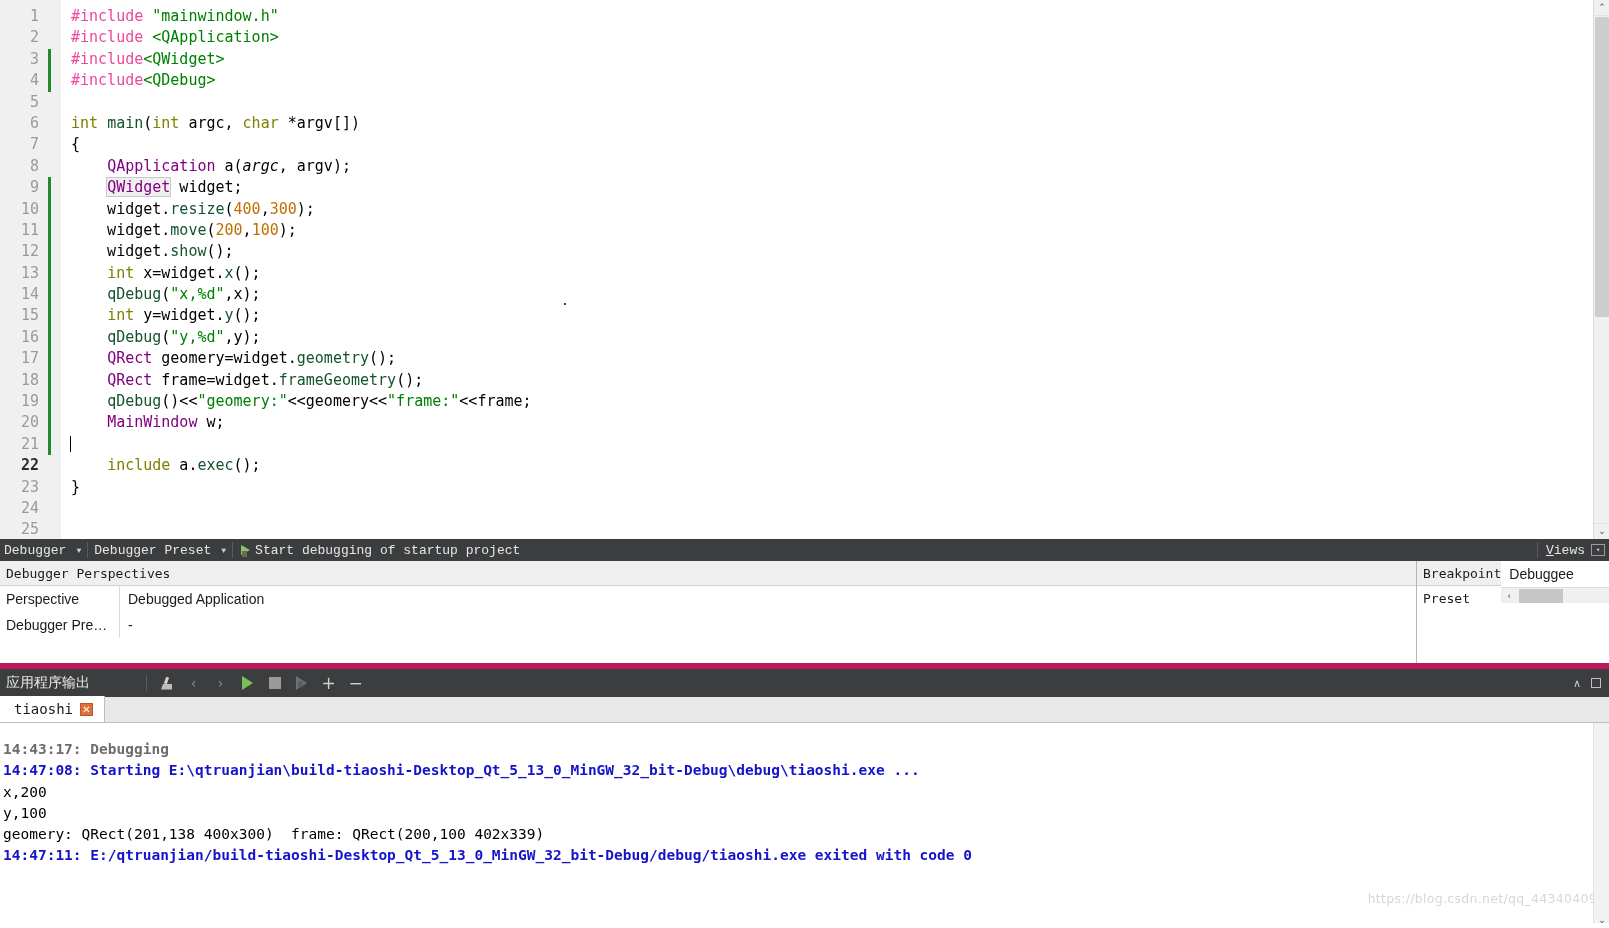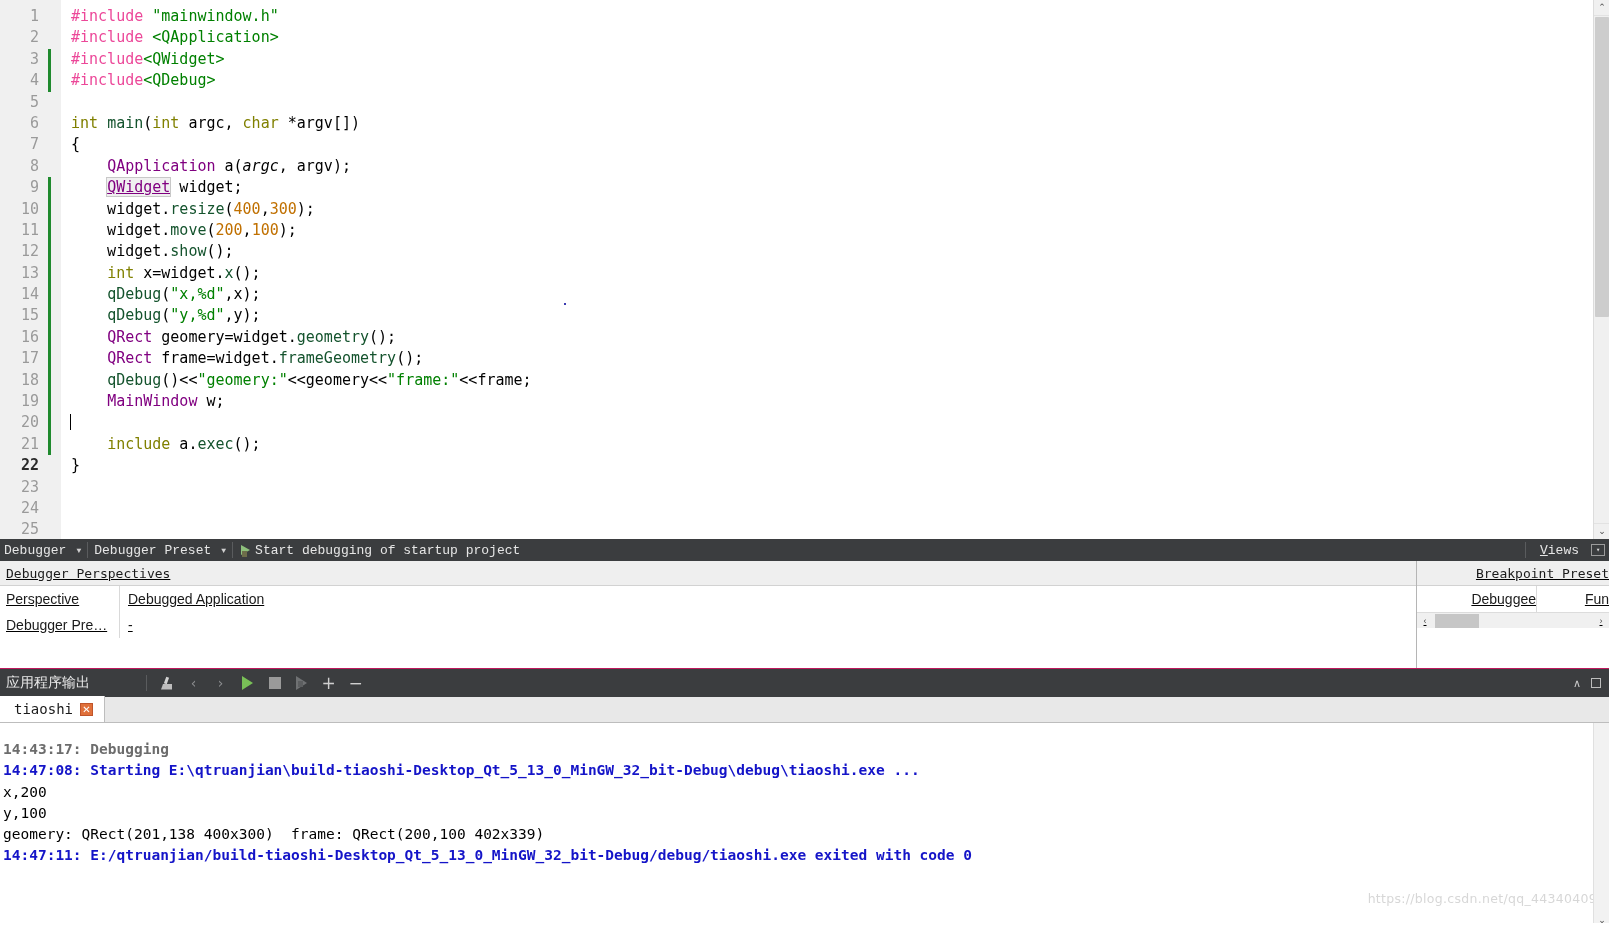--- a/index.html
+++ b/index.html
@@ -113,21 +113,20 @@
   .tok-str    { color: #008000; }
   .tok-kw     { color: #808000; }       
   .tok-type   { color: #800080; }       
   .tok-fn     { color: #14532d; }       
   .tok-num    { color: #c07000; }
   .tok-param  { color: #000000; font-style: italic; }
   .tok-op     { color: #000000; }
   .tok-hl {
     background: #f0f0f0;
     outline: 1px solid #c8c8c8;
-    text-decoration: underline;
   }
   .caret {
     display: inline-block;
     width: 1px; height: 16px;
     background: #000;
     vertical-align: -3px;
     margin-left: -1px;
   }
   .stray-dot {
     position: absolute;
@@ -184,40 +183,39 @@
     left: -8px; top: 1px;
     width: 5px; height: 6px;
     background: #6d6d4a;
   }
   .dbg-right {
     margin-left: auto;
     display: flex;
     align-items: center;
     height: 22px;
     padding-right: 4px;
-    gap: 12px;
+    gap: 6px;
   }
   .views-label { text-decoration: none; }
   .views-label u { text-decoration: underline; }
   .views-btn {
     width: 14px; height: 12px;
     border: 1px solid #9b9b9b;
     display: flex; align-items: center; justify-content: center;
     font-size: 7px;
     color: #d6d6d6;
   }
 
   
   .persp-row {
     display: flex;
     flex: 0 0 108px;
     height: 108px;
     background: #ffffff;
-    border-bottom: 1px solid #be185d;
-    text-decoration: underline;
+    border-bottom: 6px solid #be185d;
   }
   .persp-left {
     flex: 1 1 auto;
     display: flex;
     flex-direction: column;
     border-right: 1px solid #b5b5b5;
     min-width: 0;
   }
   .pane-header {
     height: 25px;
@@ -248,23 +246,21 @@
     overflow: hidden;
   }
   .kv-val {
     padding-left: 8px;
     white-space: nowrap;
   }
   .persp-right {
     flex: 0 0 192px;
     width: 192px;
     display: flex;
-    flex-direction: column;
     background: #fff;
-    text-align: right;
   }
   .bp-cols {
     display: flex;
     height: 26px;
     align-items: center;
     font-size: 14px;
     color: #1a1a1a;
     border-bottom: 0;
   }
   .bp-col {
@@ -530,20 +526,21 @@
         <div class="code-line"></div>
         <div class="code-line"><span class="tok-kw">int</span><span class="tok-op"> </span><span class="tok-fn">main</span><span class="tok-op">(</span><span class="tok-kw">int</span><span class="tok-op"> argc, </span><span class="tok-kw">char</span><span class="tok-op"> *argv[])</span></div>
         <div class="code-line"><span class="tok-op">{</span></div>
         <div class="code-line"><span class="tok-op">    </span><span class="tok-type">QApplication</span><span class="tok-op"> a(</span><span class="tok-param">argc</span><span class="tok-op">, argv);</span></div>
         <div class="code-line"><span class="tok-op">    </span><span class="tok-type tok-hl">QWidget</span><span class="tok-op"> widget;</span></div>
         <div class="code-line"><span class="tok-op">    widget.</span><span class="tok-fn">resize</span><span class="tok-op">(</span><span class="tok-num">400</span><span class="tok-op">,</span><span class="tok-num">300</span><span class="tok-op">);</span></div>
         <div class="code-line"><span class="tok-op">    widget.</span><span class="tok-fn">move</span><span class="tok-op">(</span><span class="tok-num">200</span><span class="tok-op">,</span><span class="tok-num">100</span><span class="tok-op">);</span></div>
         <div class="code-line"><span class="tok-op">    widget.</span><span class="tok-fn">show</span><span class="tok-op">();</span></div>
         <div class="code-line"><span class="tok-op">    </span><span class="tok-kw">int</span><span class="tok-op"> x=widget.</span><span class="tok-fn">x</span><span class="tok-op">();</span></div>
         <div class="code-line"><span class="tok-op">    </span><span class="tok-fn">qDebug</span><span class="tok-op">(</span><span class="tok-str">"x,%d"</span><span class="tok-op">,x);</span></div>
+        <div class="code-line"><span class="tok-op">    </span><span class="tok-kw">int</span><span class="tok-op"> y=widget.</span><span class="tok-fn">y</span><span class="tok-op">();</span></div>
         <div class="code-line"><span class="tok-op">    </span><span class="tok-fn">qDebug</span><span class="tok-op">(</span><span class="tok-str">"y,%d"</span><span class="tok-op">,y);</span></div>
         <div class="code-line"><span class="tok-op">    </span><span class="tok-type">QRect</span><span class="tok-op"> geomery=widget.</span><span class="tok-fn">geometry</span><span class="tok-op">();</span></div>
         <div class="code-line"><span class="tok-op">    </span><span class="tok-type">QRect</span><span class="tok-op"> frame=widget.</span><span class="tok-fn">frameGeometry</span><span class="tok-op">();</span></div>
         <div class="code-line"><span class="tok-op">    </span><span class="tok-fn">qDebug</span><span class="tok-op">()&lt;&lt;</span><span class="tok-str">"geomery:"</span><span class="tok-op">&lt;&lt;geomery&lt;&lt;</span><span class="tok-str">"frame:"</span><span class="tok-op">&lt;&lt;frame;</span></div>
         <div class="code-line"><span class="tok-op">    </span><span class="tok-type">MainWindow</span><span class="tok-op"> w;</span></div>
         <div class="code-line current"><span></span><span class="caret"></span></div>
         <div class="code-line"><span class="tok-op">    </span><span class="tok-kw">include</span><span class="tok-op"> a.</span><span class="tok-fn">exec</span><span class="tok-op">();</span></div>
         <div class="code-line"><span class="tok-op">}</span></div>
         <div class="code-line"></div>
       </div>

